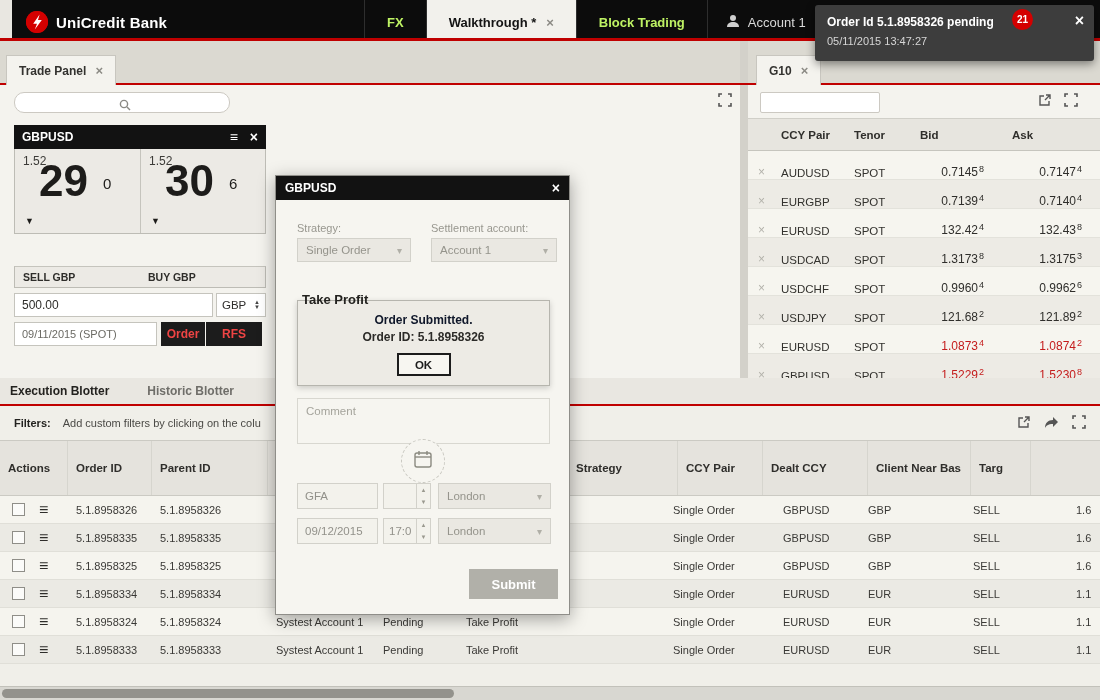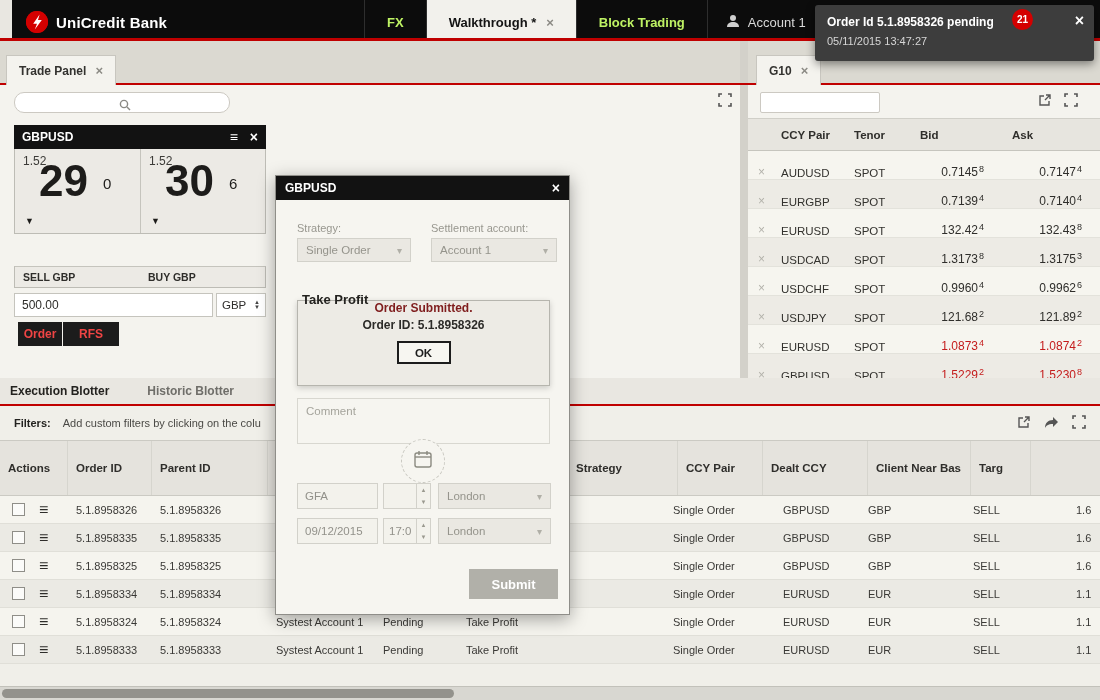--- a/index.html
+++ b/index.html
@@ -109,21 +109,21 @@
 
   
   .modal{position:absolute;left:275px;top:175px;width:295px;height:440px;background:#f6f5f0;border:1px solid #8f8e89;box-shadow:0 4px 16px rgba(0,0,0,.35);z-index:30;}
   .modal-header{height:24px;background:#121212;color:#fff;display:flex;align-items:center;padding:0 9px;font-size:12px;font-weight:bold;}
   .modal-header .sp{flex:1;}
   .m-label{position:absolute;font-size:11px;color:#98978f;}
   .select{position:absolute;height:24px;background:#eae8e2;border:1px solid #d2d1ca;color:#95948c;font-size:11.5px;display:flex;align-items:center;padding:0 8px;cursor:pointer;}
   .select::after{content:"▾";margin-left:auto;color:#b0afa7;font-size:10px;padding-left:6px;}
   .section-title{position:absolute;left:26px;top:116px;font-size:13px;font-weight:bold;color:#23221f;z-index:3;}
   .confirm-box{position:absolute;left:21px;top:124px;width:253px;height:86px;background:#edebe5;border:1px solid #b6b5ae;box-shadow:0 2px 6px rgba(0,0,0,.18);z-index:2;text-align:center;}
-  .confirm-l1{font-size:12px;font-weight:bold;color:#7f1d1d;text-align:center;}
+  .confirm-l1{margin-top:12px;font-size:12px;font-weight:bold;color:#0f172a;text-align:center;}
   .confirm-l2{margin-top:3px;font-size:12px;font-weight:bold;color:#2c2b28;}
   .ok-btn{margin-top:9px;width:54px;height:23px;background:#f7f6f1;border:2px solid #1c1c1c;font-weight:bold;font-size:11.5px;color:#1c1c1c;cursor:pointer;font-family:"Liberation Sans",sans-serif;}
   .comment{position:absolute;left:21px;top:222px;width:253px;height:46px;background:transparent;border:1px solid #d8d7d0;font-size:11.5px;padding:6px 8px;resize:none;outline:none;color:#55544e;font-family:"Liberation Sans",sans-serif;}
   .comment::placeholder{color:#a5a49c;}
   .cal-circle{position:absolute;left:125px;top:263px;width:44px;height:44px;border-radius:50%;background:#f6f5f0;border:1px dashed #c9c8c1;display:flex;align-items:center;justify-content:center;z-index:4;}
   .field{position:absolute;height:26px;background:#f3f2ec;border:1px solid #d2d1ca;color:#92918a;font-size:11.5px;padding:0 7px;outline:none;font-family:"Liberation Sans",sans-serif;}
   .spin-wrap{position:absolute;height:26px;background:#f3f2ec;border:1px solid #d2d1ca;}
   .spin-wrap input{position:absolute;left:0;top:0;width:calc(100% - 14px);height:24px;border:none;background:transparent;color:#92918a;font-size:11.5px;padding:0 5px;outline:none;font-family:"Liberation Sans",sans-serif;}
   .spin{position:absolute;right:0;top:0;width:14px;height:24px;border-left:1px solid #d2d1ca;display:flex;flex-direction:column;}
   .spin b{flex:1;display:flex;align-items:center;justify-content:center;font-size:6px;color:#9a998f;cursor:pointer;}
@@ -233,20 +233,21 @@
       <input class="inp amount-input" value="500.00" style="">
       <span class="ccy-select">
         <span>GBP</span>
         <span class="updown">
             <i class="u"></i>
             <i class="d"></i>
           </span>
       </span>
     </div>
     <div class="ticket-row">
+      <input class="inp date-input" value="09/11/2015 (SPOT)" style="">
       <button class="btn-dark btn-order">Order</button>
       <button class="btn-dark btn-rfs">RFS</button>
     </div>
   </div>
 </section>
 
 <section class="panel-right">
   <div class="search-box sb-g10">
     <input type="text" style="">
   </div>

